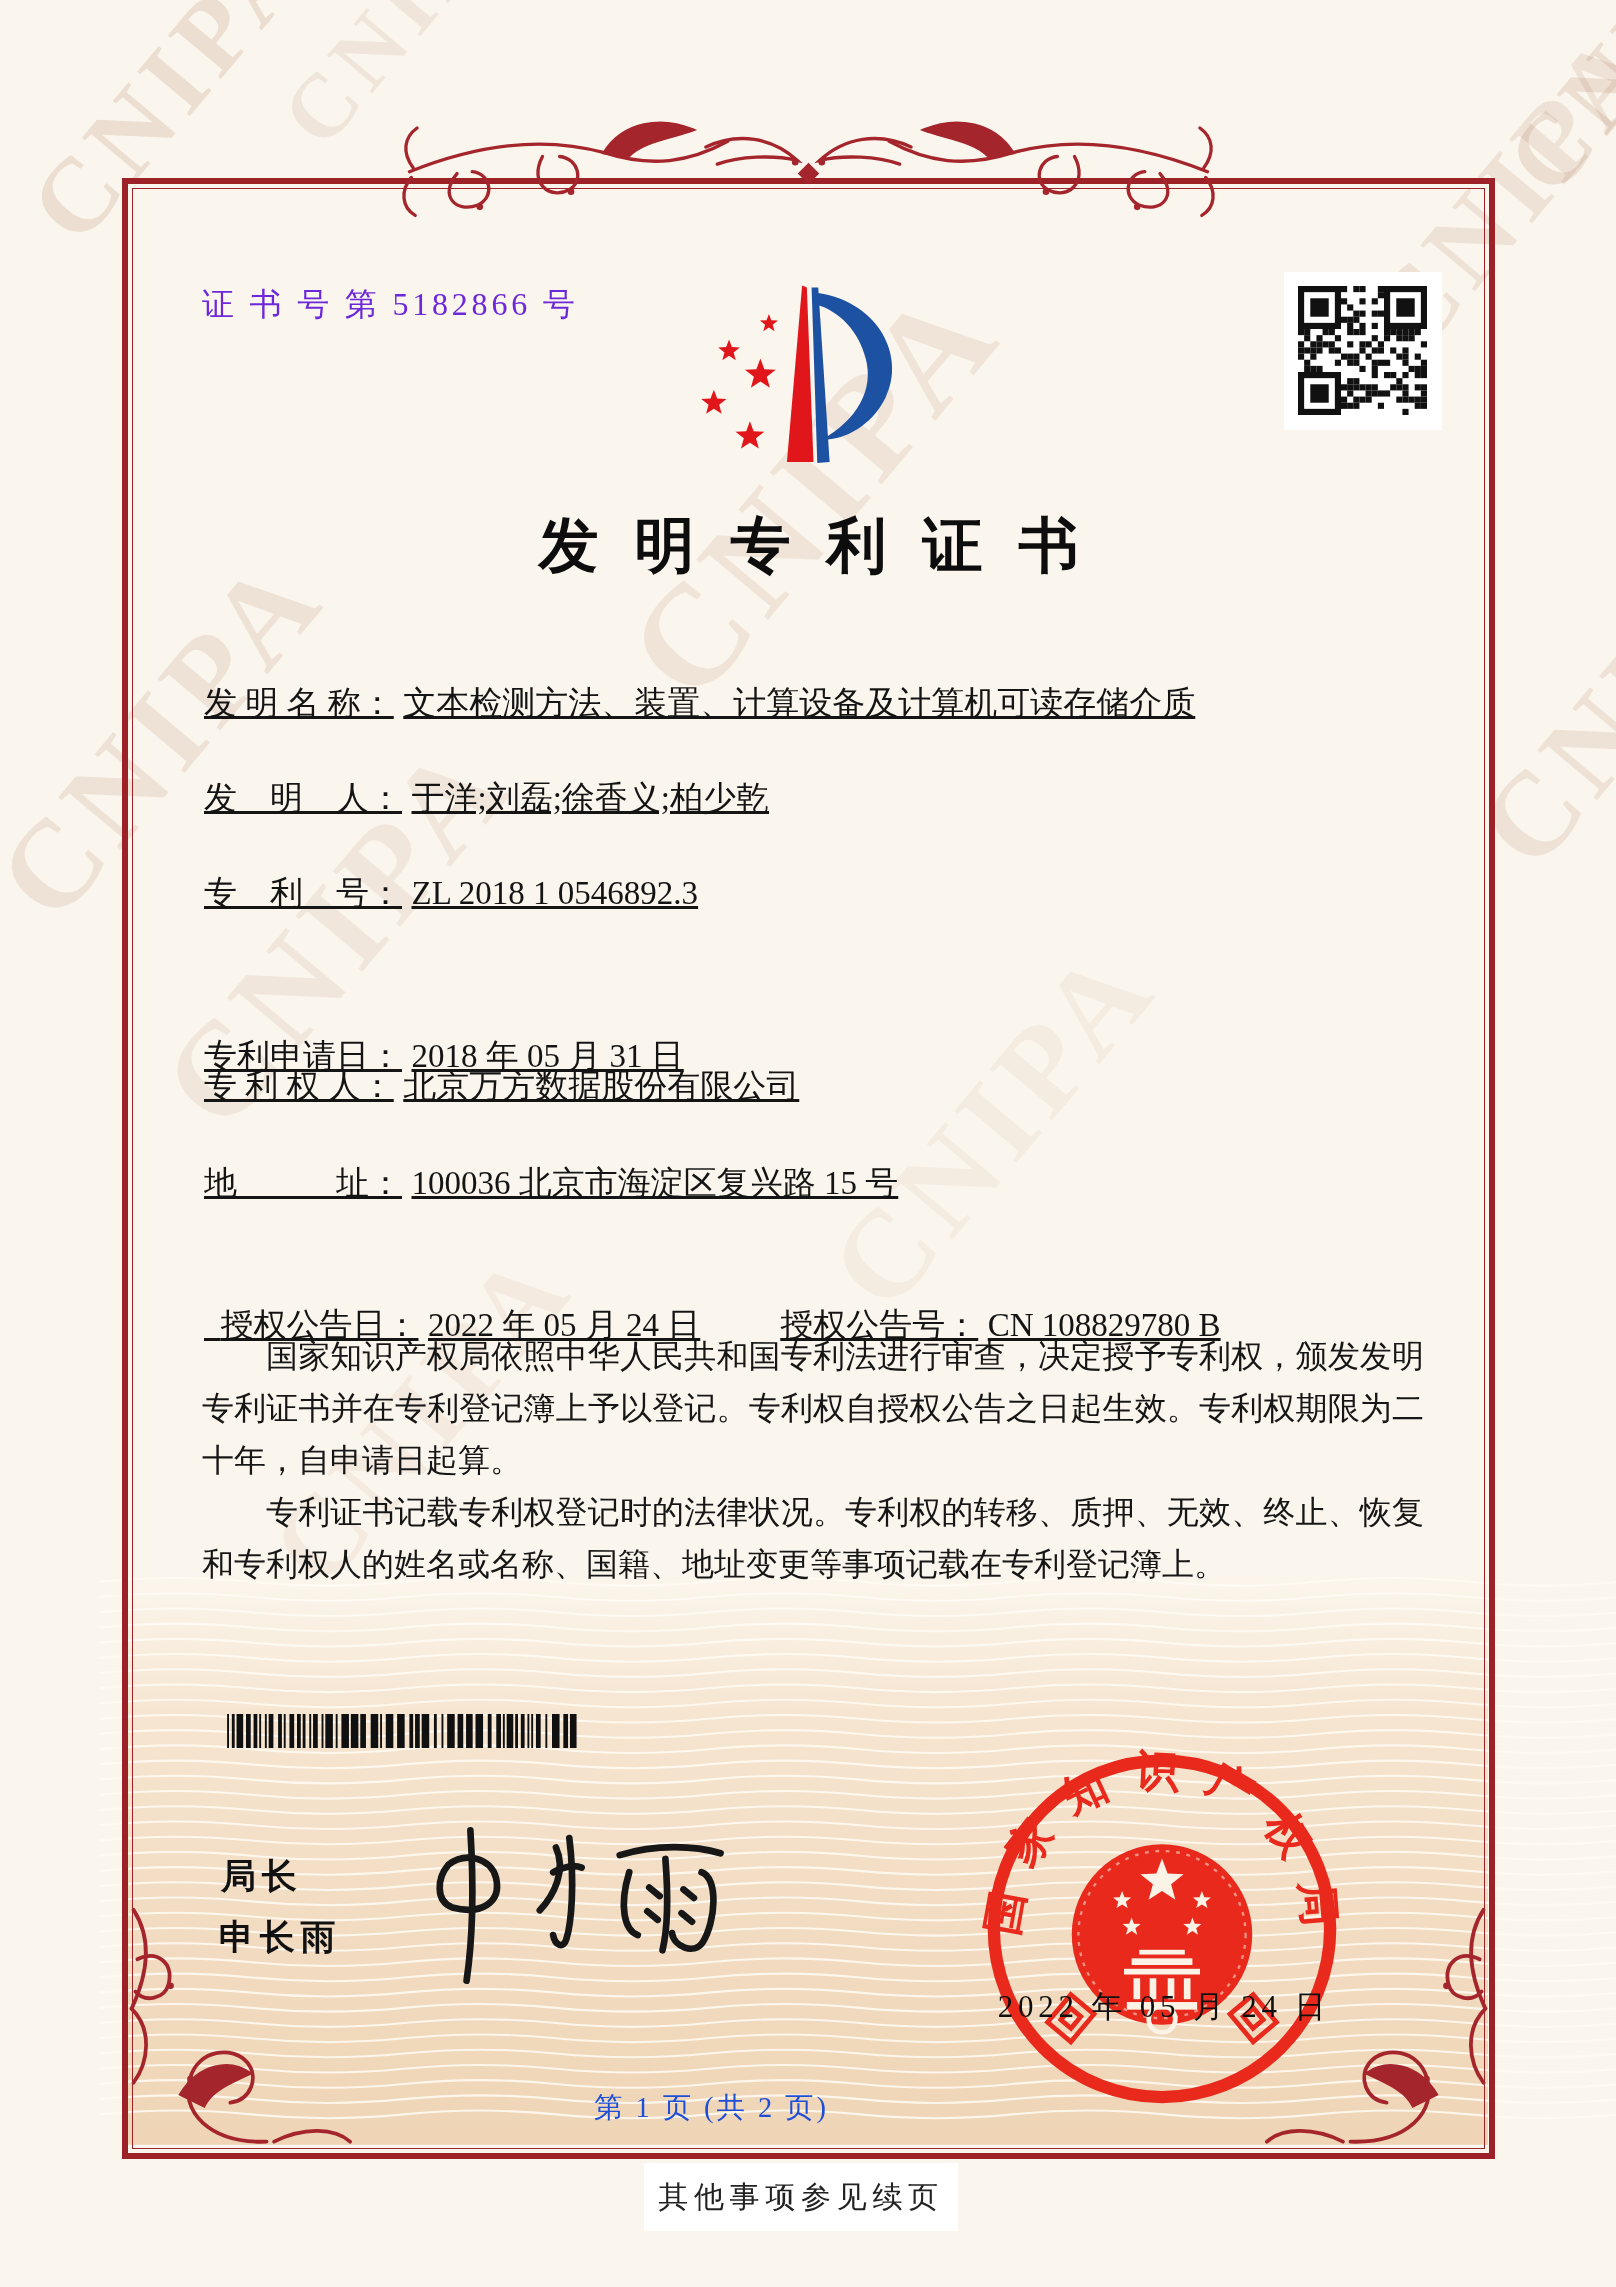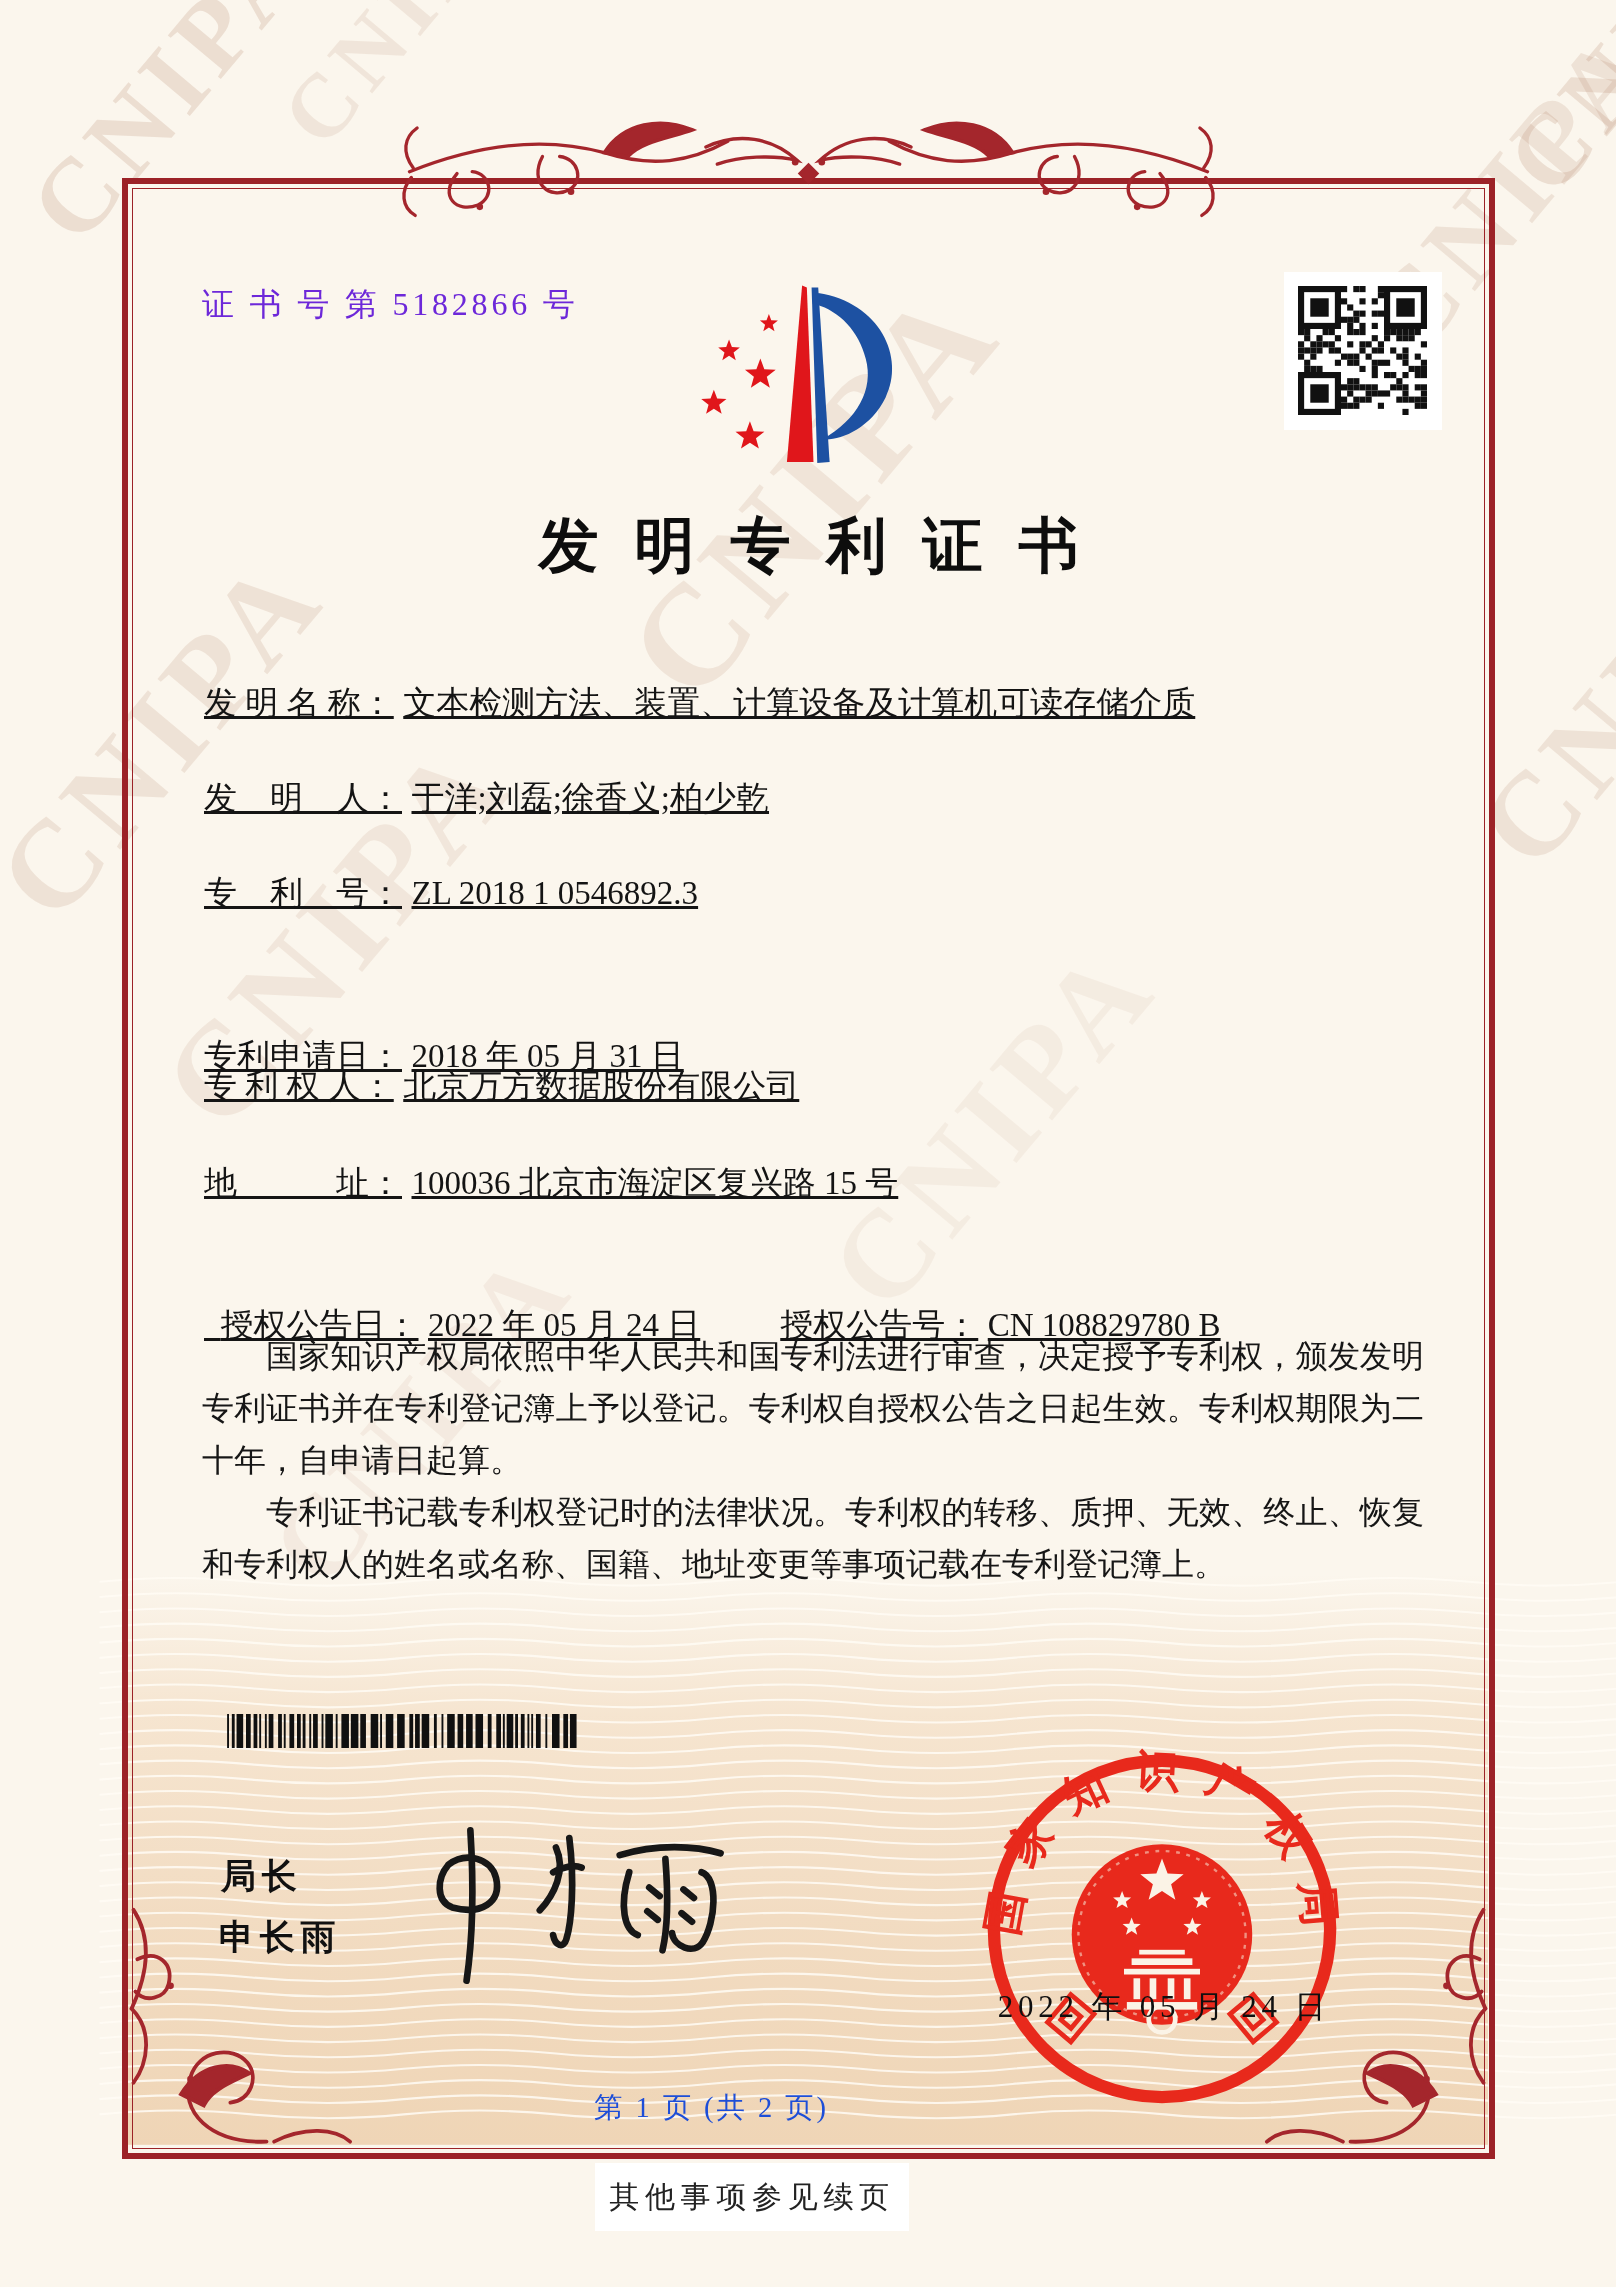--- a/index.html
+++ b/index.html
@@ -43,21 +43,21 @@
   #officer-title { left:221px; top:1853px; font-size:35px; font-weight:bold; letter-spacing:5.7px;
       font-family:"Liberation Sans","DejaVu Sans",sans-serif; color:#111; z-index:3; }
   #officer-name { left:219px; top:1914px; font-size:35px; font-weight:bold; letter-spacing:5.7px;
       font-family:"Liberation Sans","DejaVu Sans",sans-serif; color:#111; z-index:3; }
   #signature { left:380px; top:1819px; z-index:3; }
   #seal { left:972px; top:1737px; z-index:4; }
   #seal-date { left:991px; top:1986px; width:346px; text-align:center;
       font-size:31px; letter-spacing:4.8px; color:#101010; z-index:5; }
   #footer-page { left:122px; top:2089px; width:1179px; text-align:center;
       font-size:28.5px; letter-spacing:2.9px; color:#1d4ed8; z-index:3; }
-  #note-box { left:595px; top:2163px; width:314px; height:68px; background:#ffffff;
+  #note-box { left:644px; top:2163px; width:314px; height:68px; background:#ffffff;
       text-align:center; line-height:68px; font-size:30px; letter-spacing:5.7px; color:#222; z-index:3; }
   svg { position:absolute; overflow:visible; }
   .orn { z-index:2; pointer-events:none; }
 </style>
 </head>
 <body>
 
 <div id="wm-layer" class="abs" style="inset:0;">
     <span class="wm" style="left: -14.3px; top: 24px; font-size: 105px; opacity: 0.22;">CNIPA</span>
     <span class="wm" style="left: 243px; top: -43px; font-size: 90px; opacity: 0.15;">CNIPA</span>

